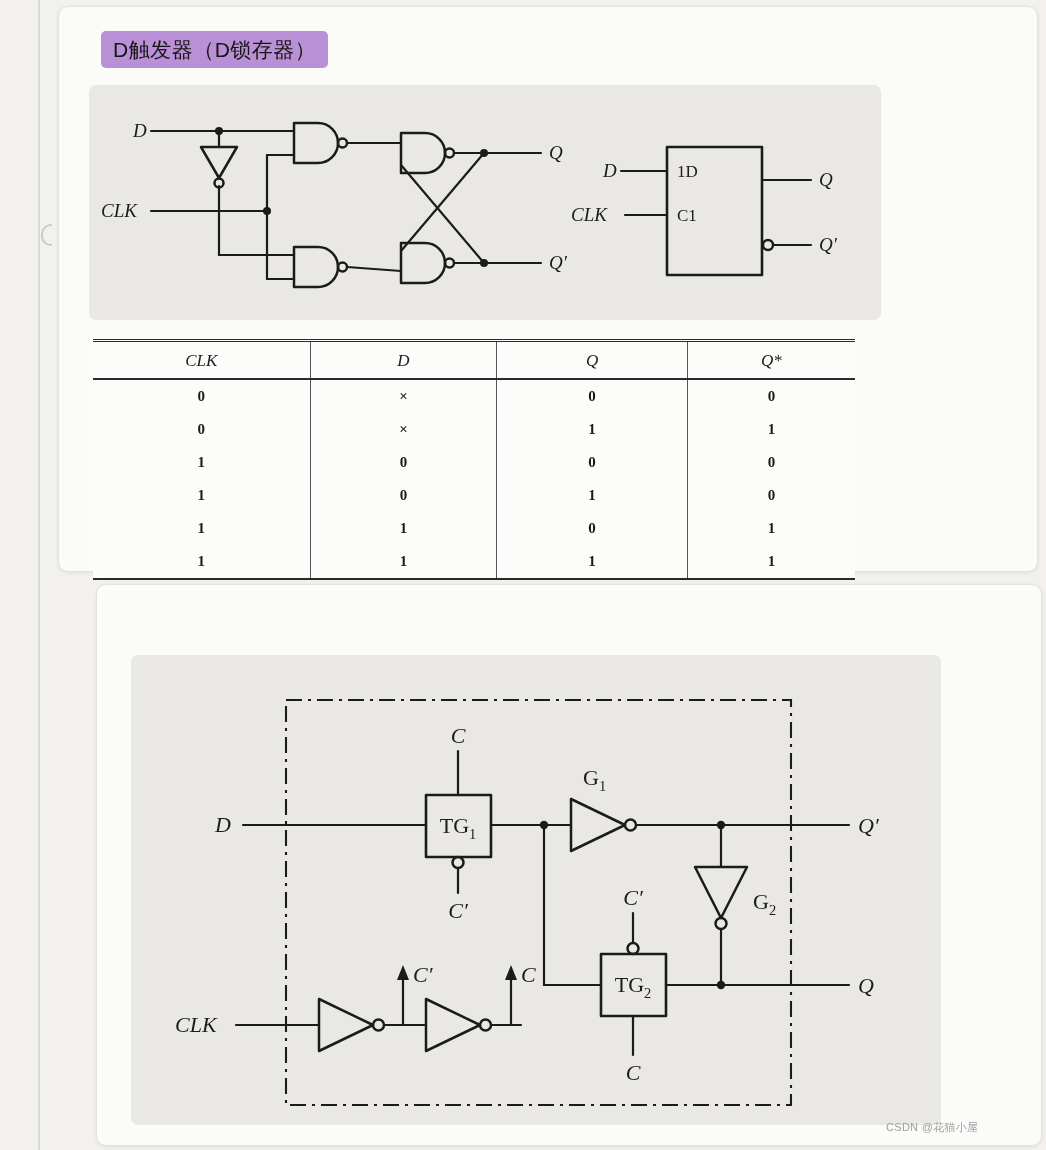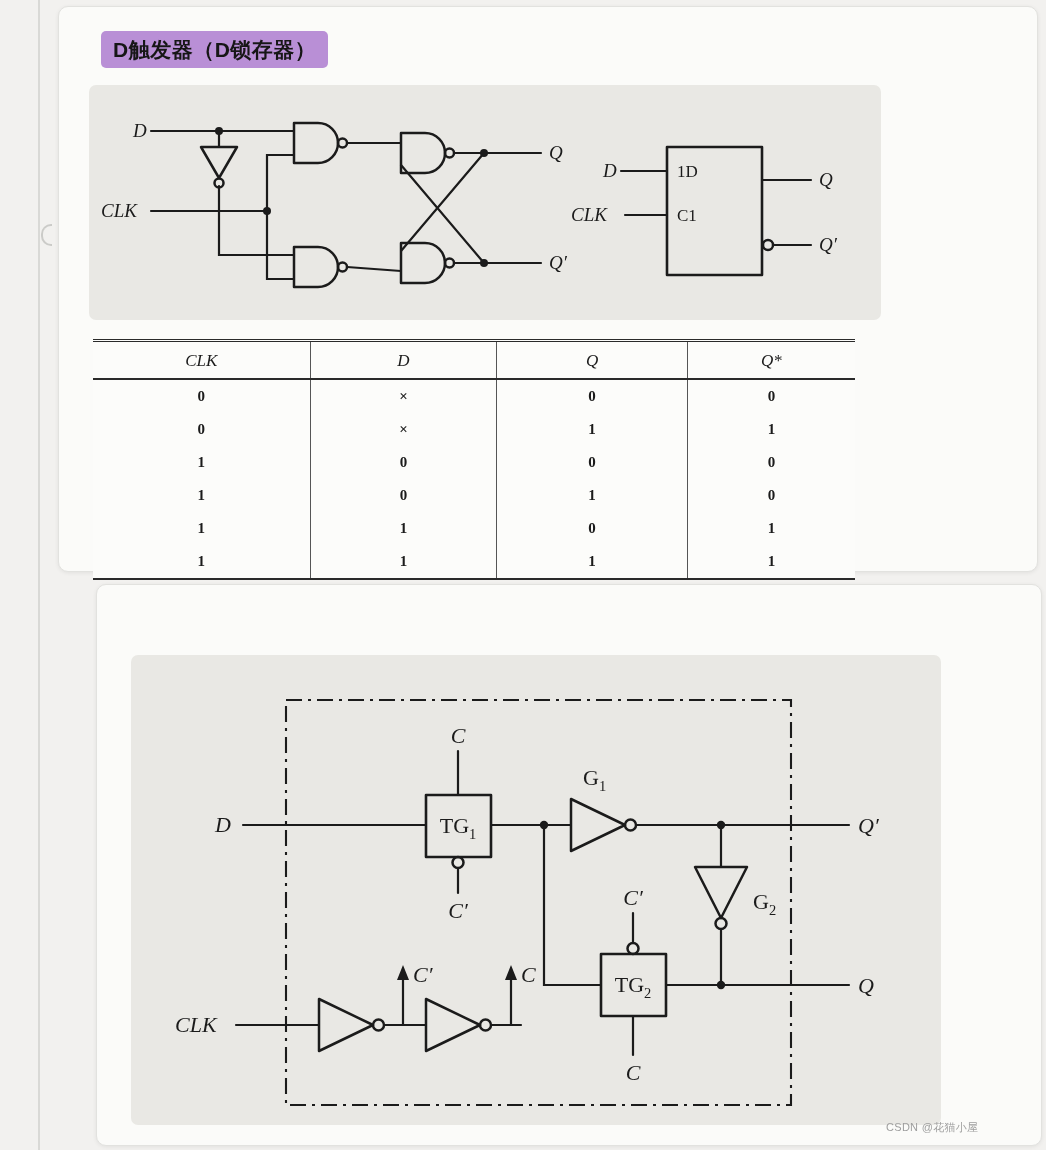--- a/index.html
+++ b/index.html
@@ -14,21 +14,21 @@
     color:var(--ink);
   }
   .branch-line{position:absolute;left:38px;top:0;width:2px;height:1150px;background:#d9d9d6;}
   .mindmap-connector{position:absolute;left:41px;top:224px;width:9px;height:18px;
     border:2px solid #cbcbc8;border-right:none;border-radius:10px 0 0 10px;background:transparent;}
   .card{position:absolute;background:var(--card-bg);border:1px solid #e2e2df;border-radius:10px;
     box-shadow:0 1px 4px rgba(0,0,0,0.07);}
   .card1{left:58px;top:6px;width:978px;height:564px;}
   .card2{left:96px;top:584px;width:944px;height:560px;}
   .badge{position:absolute;background:var(--badge-bg);color:var(--badge-text);
-    font-weight:bold;font-size:21px;line-height:1;padding:8px 12px;border-radius:5px;
+    font-weight:normal;font-size:21px;line-height:1;padding:8px 12px;border-radius:5px;
     letter-spacing:0.5px;white-space:nowrap;}
   .card1 .badge{left:42px;top:24px;}
   .card2 .badge{left:44px;top:10px;}
   .panel{position:absolute;background:var(--panel-bg);border-radius:7px;}
   .panel1{left:30px;top:78px;width:792px;height:235px;}
   .panel2{left:34px;top:70px;width:810px;height:470px;}
   .panel svg{display:block;width:100%;height:100%;}
 
   
   .wire{stroke:var(--ink);stroke-width:2.2;fill:none;stroke-linecap:round;}

